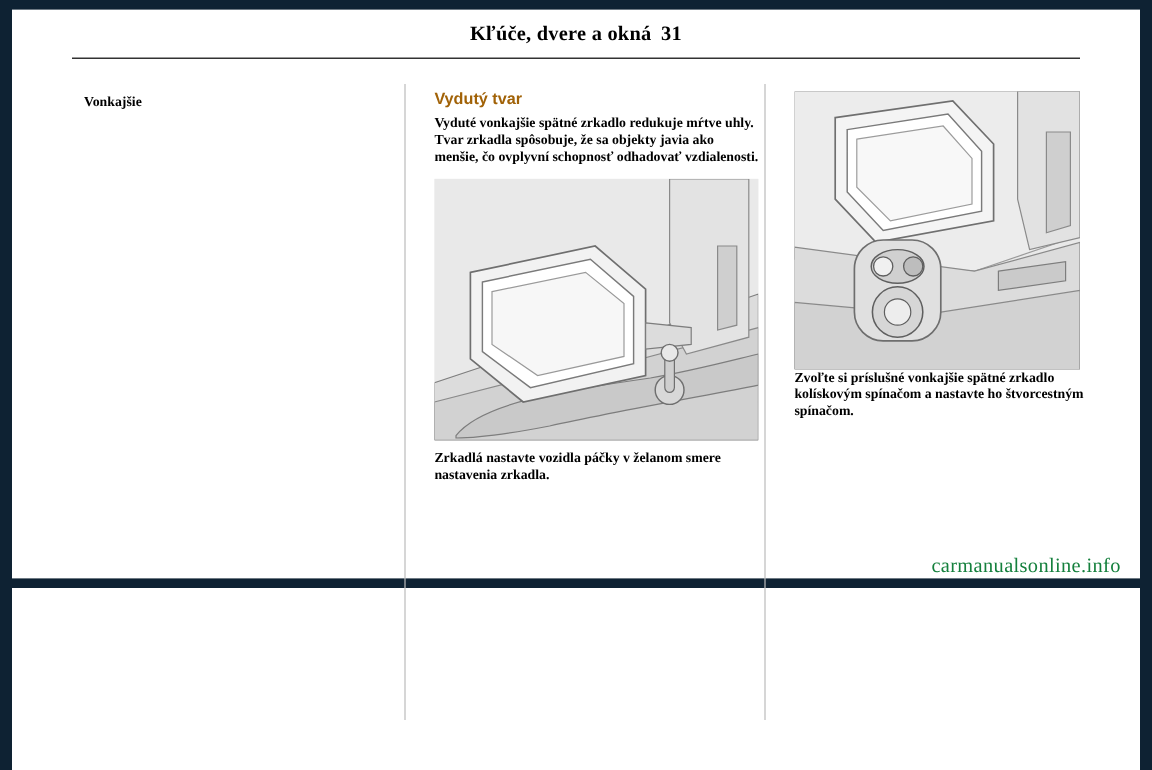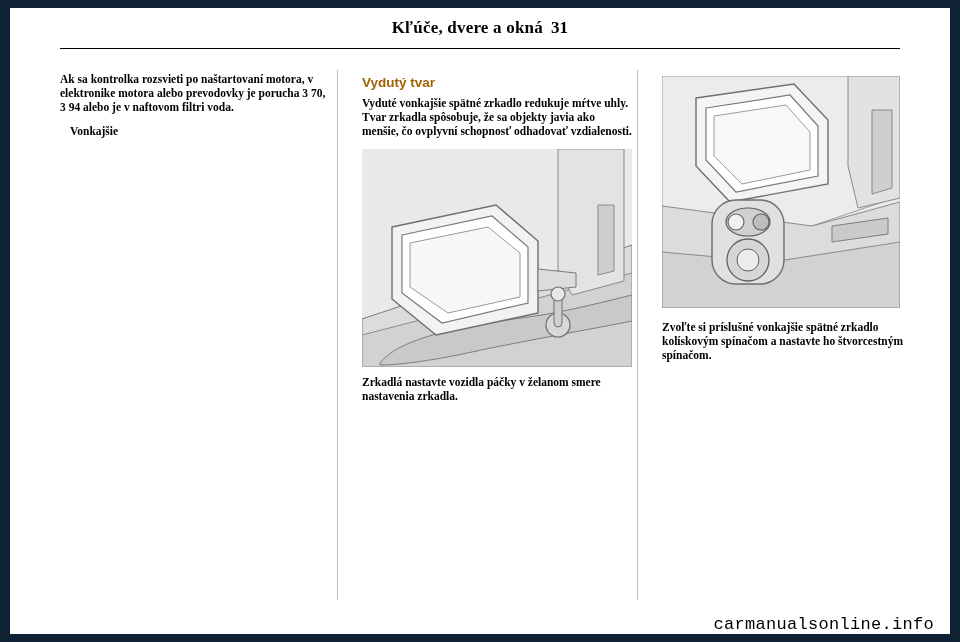--- a/index.html
+++ b/index.html
@@ -12,21 +12,21 @@
     height: 642px;
     font-family: "Liberation Serif", serif;
     position: relative;
     overflow: hidden;
   }
   .page {
     position: absolute;
     left: 0;
     top: 0;
     width: 960px;
-    height: 642px;
+    height: 490px;
     background: #ffffff;
     box-sizing: border-box;
   }
   
   .header {
     position: absolute;
     left: 60px;
     top: 18px;
     width: 840px;
     height: 28px;
@@ -128,23 +128,23 @@
     line-height: 14.2px;
     font-weight: bold;
     margin-top: 8px;
   }
 
   
   .footer {
     position: absolute;
     right: 26px;
     bottom: 8px;
-    font-family: Liberation Mono, monospace;
+    font-family: Liberation Serif, serif;
     font-size: 17px;
-    color: #000000;
+    color: #15803d;
     letter-spacing: 0.3px;
   }
   
   .frame-t, .frame-b, .frame-l, .frame-r {
     position: absolute;
     background: #0e2233;
   }
   .frame-t { left: 0; top: 0; width: 960px; height: 8px; }
   .frame-b { left: 0; bottom: 0; width: 960px; height: 8px; }
   .frame-l { left: 0; top: 0; width: 10px; height: 642px; }
@@ -164,21 +164,20 @@
     <span class="header-title">
       <span class="chapter">Kľúče, dvere a okná</span><span class="pagenum">31</span>
     </span>
   </div>
   <div class="header-rule"></div>
 
   <div class="col-rule r1"></div>
   <div class="col-rule r2"></div>
 
   <div class="col col1">
-    <p>Ak sa kontrolka rozsvieti po naštartovaní motora, v elektronike motora alebo prevodovky je porucha 3 70, 3 94 alebo je v naftovom filtri voda.</p>
     <div class="note-block">
       <p class="note-title">Vonkajšie</p>
     </div>
   </div>
 
   <div class="col col2">
     <h3 class="sub">Vydutý tvar</h3>
     <p>Vyduté vonkajšie spätné zrkadlo redukuje mŕtve uhly. Tvar zrkadla spôsobuje, že sa objekty javia ako menšie, čo ovplyvní schopnosť odhadovať vzdialenosti.</p>
 
     <div class="figure" style="width:270px;height:218px;margin-top:10px;">
@@ -231,17 +230,17 @@
         <circle cx="74" cy="146" r="8" fill="#f0f0f0" stroke="#5f5f5f" stroke-width="1.1"></circle>
         <circle cx="99" cy="146" r="8" fill="#bdbdbd" stroke="#5f5f5f" stroke-width="1.1"></circle>
 
         <circle cx="86" cy="184" r="21" fill="#d6d6d6" stroke="#5f5f5f" stroke-width="1.3"></circle>
         <circle cx="86" cy="184" r="11" fill="#ededed" stroke="#5f5f5f" stroke-width="1"></circle>
 
         <path d="M170 150 L226 142 L226 158 L170 166 Z" fill="#cacaca" stroke="#7d7d7d" stroke-width="1"></path>
       </svg>
     </div>
 
-    <p style="margin-top:12px;">Zvoľte si príslušné vonkajšie spätné zrkadlo kolískovým spínačom a nastavte ho štvorcestným spínačom.</p>
+    <p style="">Zvoľte si príslušné vonkajšie spätné zrkadlo kolískovým spínačom a nastavte ho štvorcestným spínačom.</p>
   </div>
 
   <div class="footer">carmanualsonline.info</div>
 </div>
 
 </body></html>

